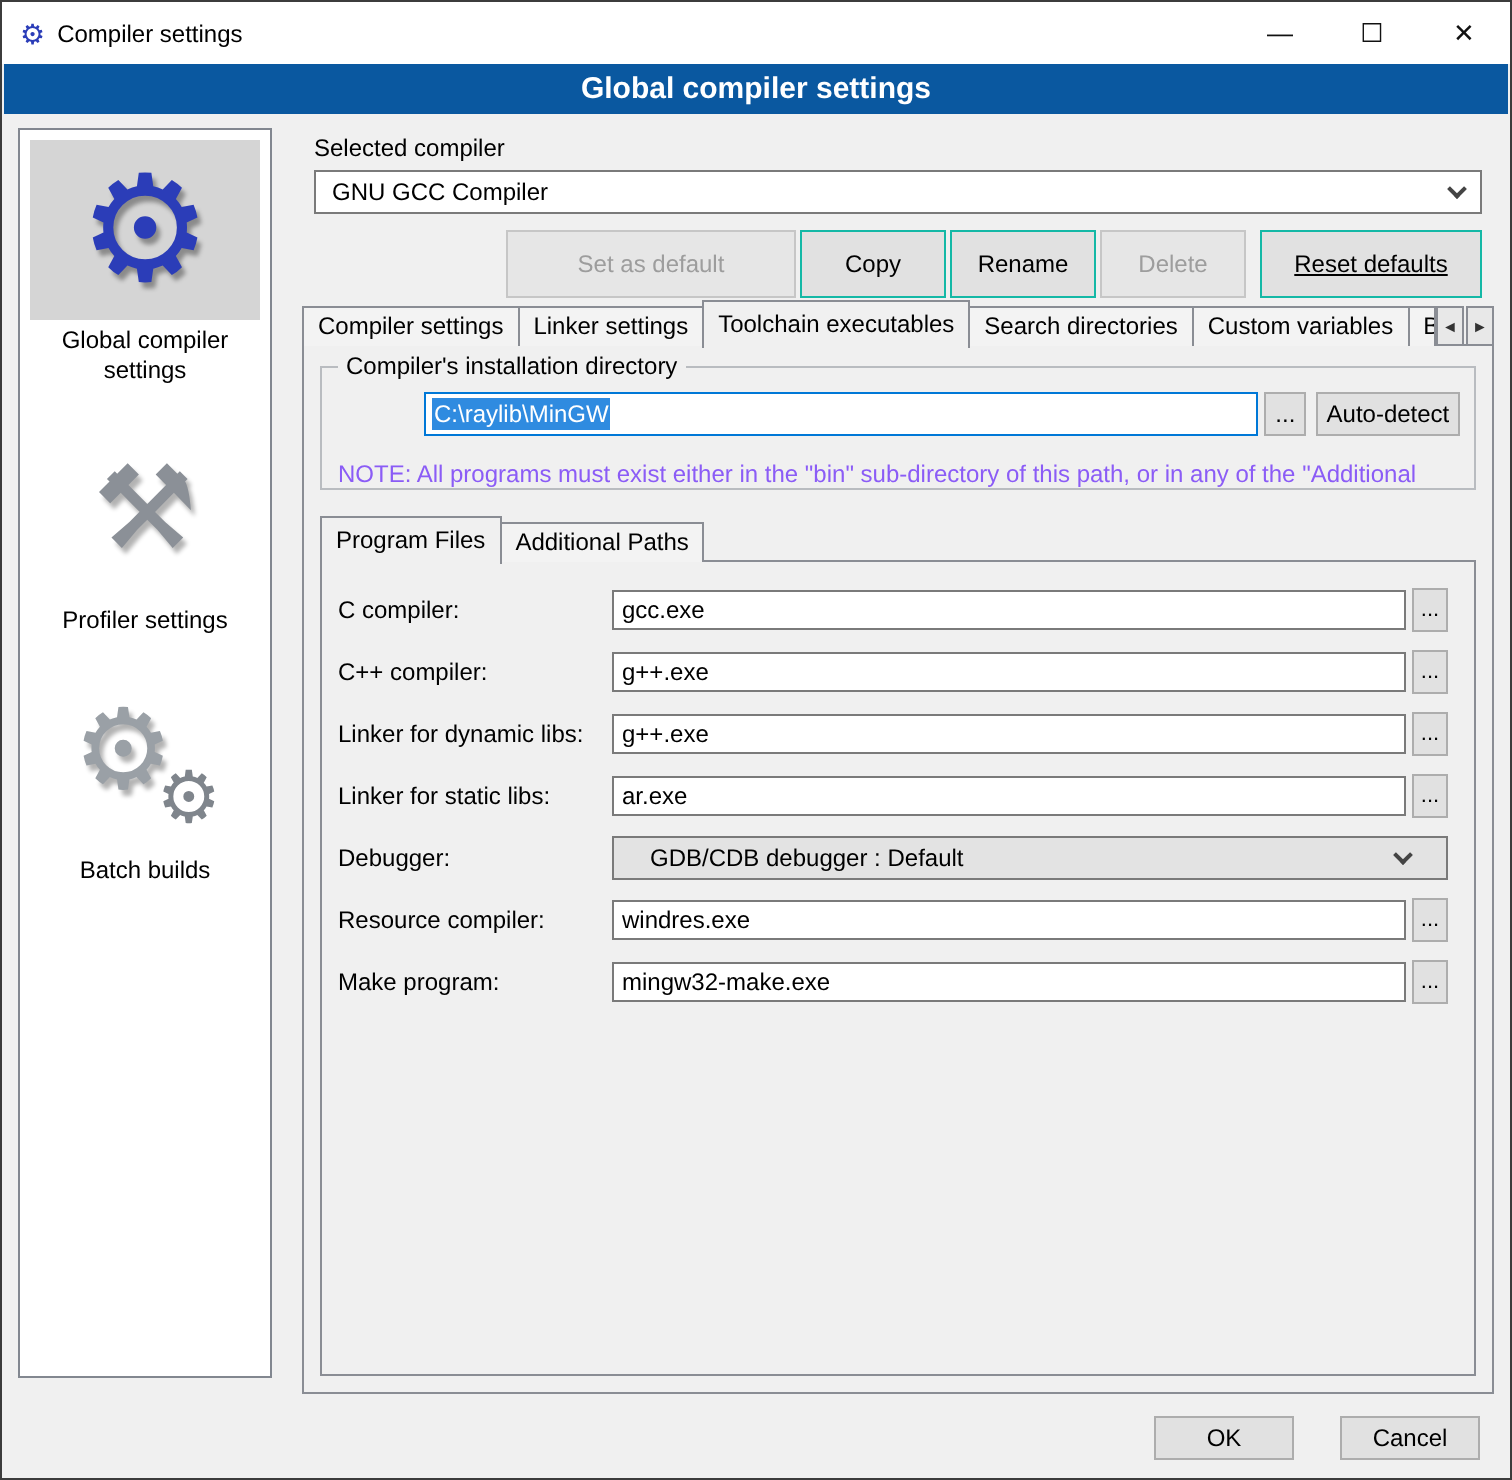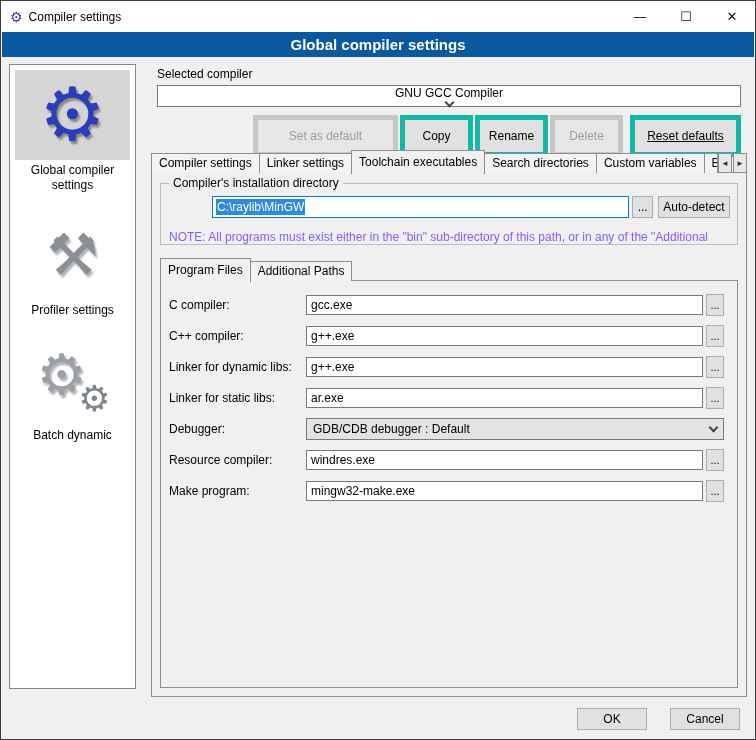--- a/index.html
+++ b/index.html
@@ -30,27 +30,27 @@
   .side-label { padding:1px 6px 12px 6px; font-size:12px; line-height:1.25; }
   .gear-blue { font-size:74px; color:#2b3db8; line-height:1; text-shadow:2px 3px 2px rgba(0,0,0,0.35); }
   .profiler-glyph { font-size:58px; color:#8b9097; line-height:1; text-shadow:2px 3px 2px rgba(0,0,0,0.3); }
   .gears-gray { position:relative; width:80px; height:80px; }
   .gears-gray .g1 { position:absolute; left:4px; top:2px; font-size:56px; color:#9aa0a6; text-shadow:2px 3px 2px rgba(0,0,0,0.3); }
   .gears-gray .g2 { position:absolute; right:2px; bottom:0px; font-size:36px; color:#7f858c; }
 
   
   .sel-label { position:absolute; left:156px; top:66px; }
   .combo { position:absolute; left:156px; top:84px; width:584px; height:22px; background:#fff; border:1px solid #7a7a7a;
-    display:flex; align-items:center; padding:0 8px;flex-direction:column; }
+    display:flex; align-items:center; padding:0 8px; }
   .combo-text { flex:1; }
   .chev { width:7px; height:7px; border-right:2px solid #444; border-bottom:2px solid #444; transform:rotate(45deg); margin-top:-4px; }
 
   
   .btn-row { position:absolute; left:156px; top:114px; width:584px; height:22px; display:flex; }
-  .btn { height:22px; background:#e1e1e1; border:5px solid #14b8a6; display:flex; align-items:center; justify-content:center;
+  .btn { height:22px; background:#e1e1e1; border:1px solid #14b8a6; display:flex; align-items:center; justify-content:center;
     font-size:12px; padding:16px 4px; }
   .btn.disabled { color:#9d9d9d; background:#e6e6e6; border-color:#c6c6c6; }
   .b-setdef { width:145px; margin-left:96px; }
   .b-copy, .b-rename, .b-delete { width:73px; margin-left:2px; }
   .b-reset { width:111px; margin-left:auto;text-decoration:underline; }
 
   
   .tabstrip { position:absolute; left:150px; top:148px; right:8px; height:24px; display:flex; align-items:flex-end; z-index:3; }
   .tab { border:1px solid #8a8d94; border-bottom:none; background:#f3f3f3; height:20px; line-height:19px; padding:0 7px;
     margin-right:-1px; white-space:nowrap; }
@@ -78,21 +78,21 @@
   .subpanel { position:absolute; left:8px; top:107px; right:8px; bottom:8px; border:1px solid #8a8d94; background:#f0f0f0; z-index:2; }
 
   
   .form { padding:13px 13px 0 8px; }
   .frow { display:flex; align-items:center; height:22px; margin-bottom:9px; }
   .frow-label { width:137px; flex:0 0 137px; }
   .textbox { flex:1; height:20px; background:#fff; border:1px solid #7a7a7a; display:flex; align-items:center; padding:0 4px;
     overflow:hidden; white-space:nowrap; }
   .browse-sm { flex:0 0 18px; width:18px; height:22px; margin-left:3px; background:#e1e1e1; border:1px solid #adadad;
     display:flex; align-items:center; justify-content:center; font-size:11px; }
-  .dropdown { flex:1; height:22px; background:#e3e3e3; border:1px solid #7a7a7a; display:flex; align-items:center; padding:0 6px; }
+  .dropdown { flex:1; height:22px; background:#e3e3e3; border:1px solid #7a7a7a; display:flex; align-items:center; padding:0 18px; }
   .dropdown .dd-text { flex:1; }
 
   
   .footer-btn { position:absolute; bottom:9px; width:70px; height:22px; background:#e1e1e1; border:1px solid #adadad;
     display:flex; align-items:center; justify-content:center; }
   .ok-btn { right:108px; }
   .cancel-btn { right:15px; }
 </style>
 </head>
 <body>
@@ -122,21 +122,21 @@
       </div>
     <div class="side-label">Profiler settings</div>
   </div>
   <div class="side-item">
     <div class="icon-box">
       <span class="gears-gray">
           <span class="g1">⚙</span>
           <span class="g2">⚙</span>
         </span>
     </div>
-    <div class="side-label">Batch dynamic</div>
+    <div class="side-label">Batch builds</div>
   </div>
 </div>
 
 <div class="sel-label">Selected compiler</div>
 <div class="combo">
   <span class="combo-text">GNU GCC Compiler</span>
   <span class="chev"></span>
 </div>
 
 <div class="btn-row">

